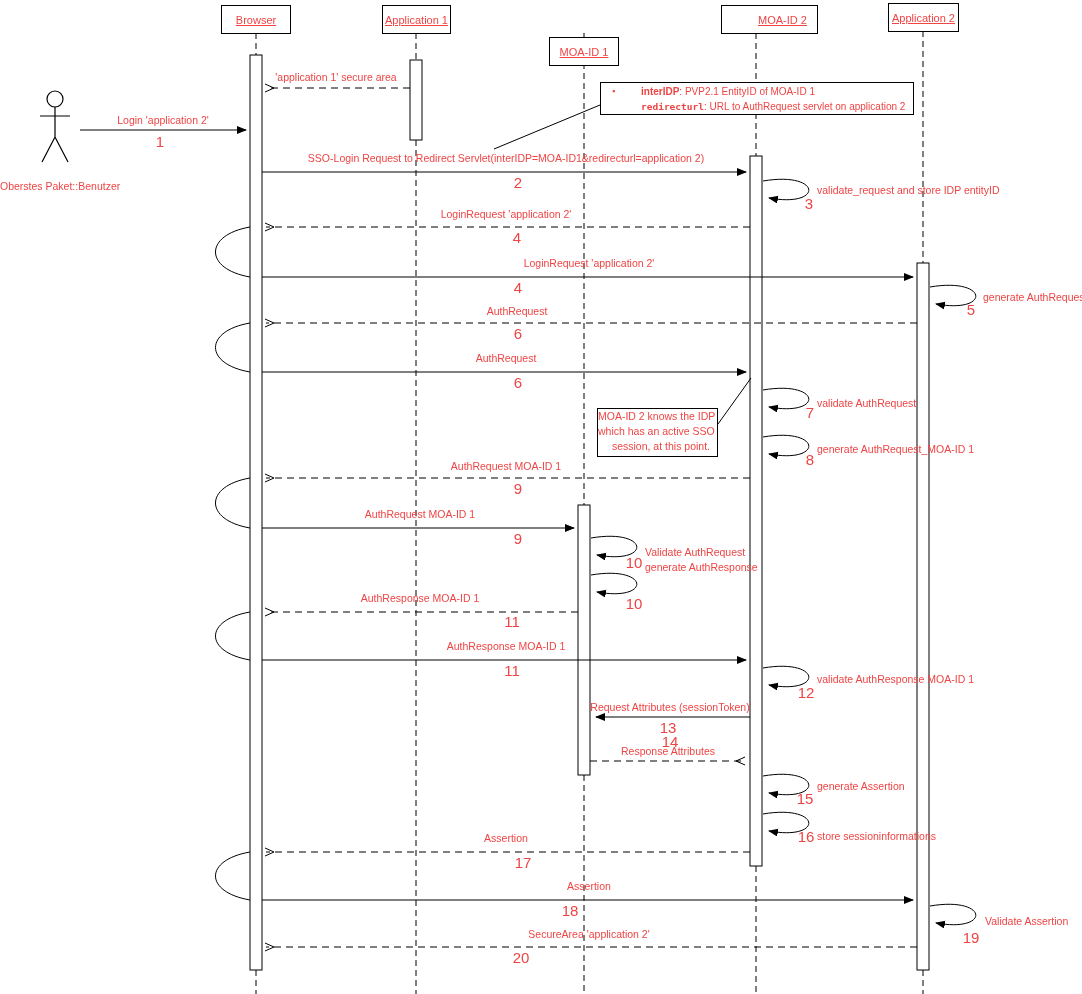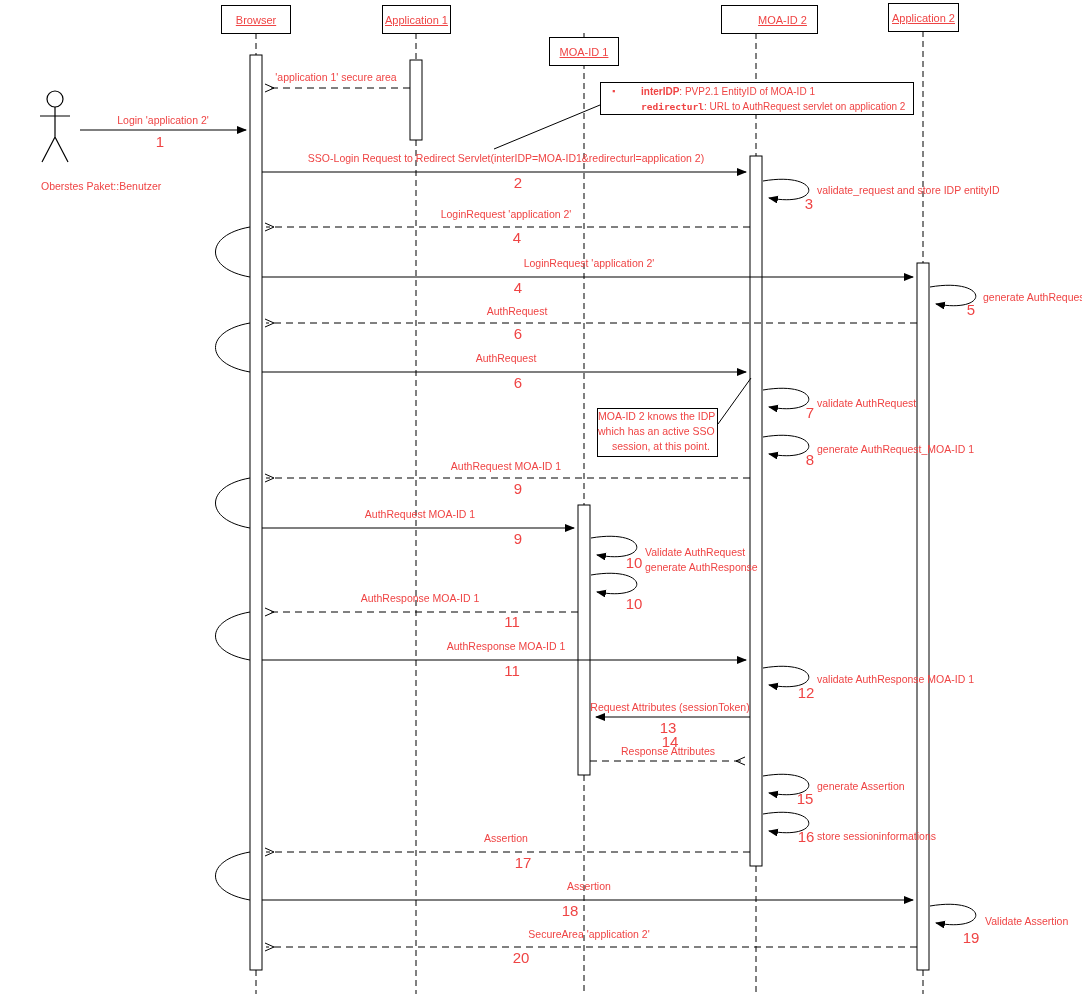--- a/index.html
+++ b/index.html
@@ -18,21 +18,21 @@
     font-size:10.5px;z-index:2;
   }
   .ll{ 
     position:absolute;white-space:nowrap;font-size:10.5px;z-index:2;
   }
   .mn{ 
     position:absolute;transform:translateX(-50%);font-size:15px;z-index:2;
   }
   .actor-label{
     position:absolute;left:0px;top:180px;width:114px;text-align:center;
-    font-size:10.5px;white-space:nowrap;z-index:2;padding-left:41px;
+    font-size:10.5px;white-space:nowrap;z-index:2;
   }
   .note1{
     position:absolute;left:600px;top:82px;min-width:300px;width:max-content;
     height:33px;border:1px solid #000;background:#fff;font-size:10px;
     line-height:15px;z-index:3;padding-right:8px;box-sizing:border-box;
   }
   .note1 .bullet{position:absolute;left:11px;top:1px;font-size:9px;}
   .note1 .body{margin-left:40px;padding-top:1px;white-space:nowrap;}
   .note1 .term{font-weight:bold;}
   .note1 .mono{font-family:"DejaVu Sans Mono", monospace;font-size:9.5px;}

